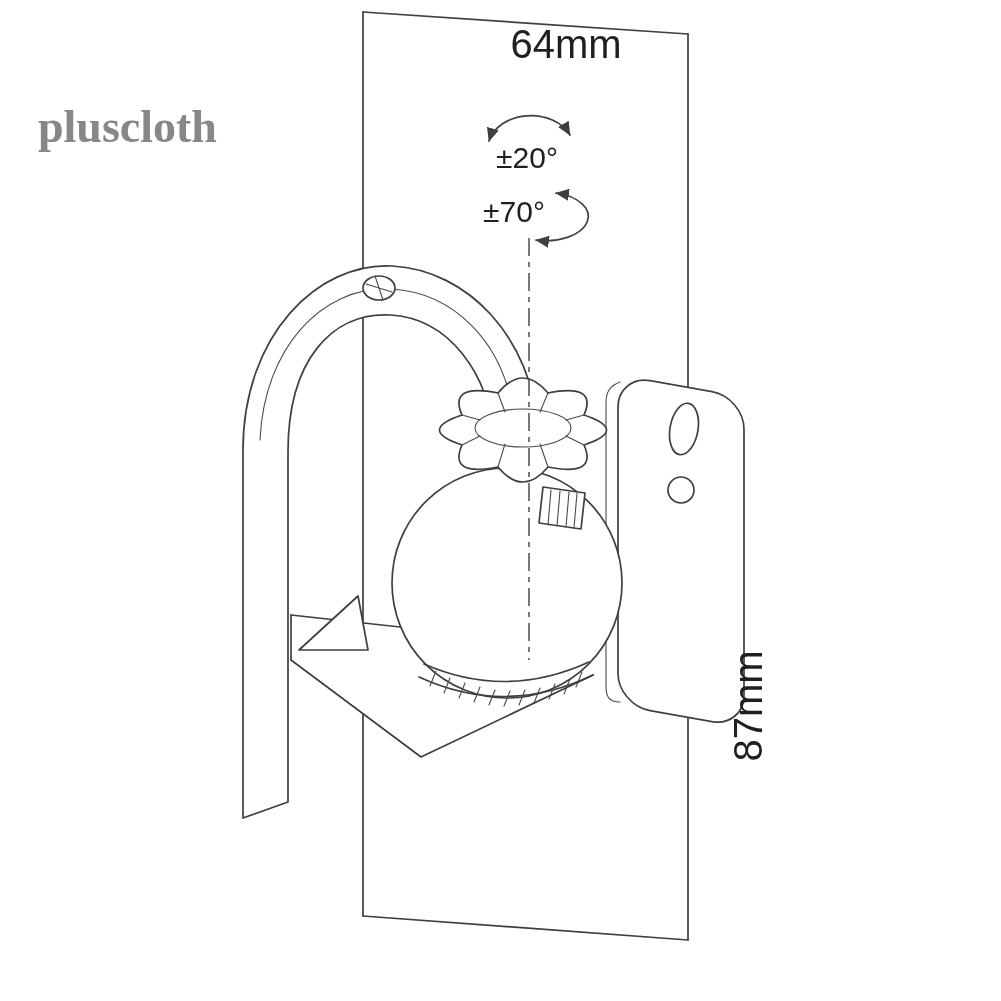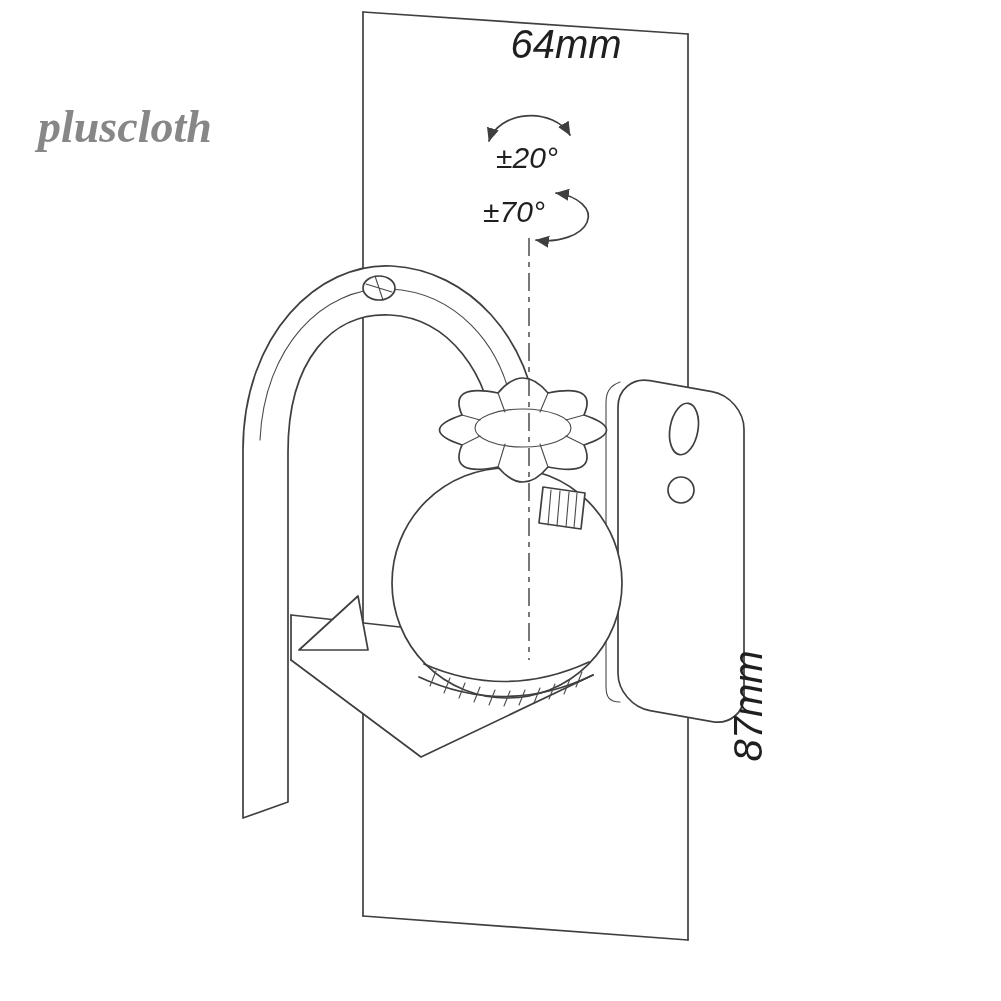--- a/index.html
+++ b/index.html
@@ -7,21 +7,20 @@
     padding: 0;
     background: #ffffff;
   }
   .canvas {
     position: relative;
     width: 1001px;
     height: 1001px;
     background: #ffffff;
     overflow: hidden;
     font-family: "Liberation Sans", sans-serif;
-    font-style: italic;
   }
   svg { display: block; }
   .outline {
     fill: none;
     stroke: #3f3f3f;
     stroke-width: 1.7;
     stroke-linejoin: round;
     stroke-linecap: round;
   }
   .solid {

